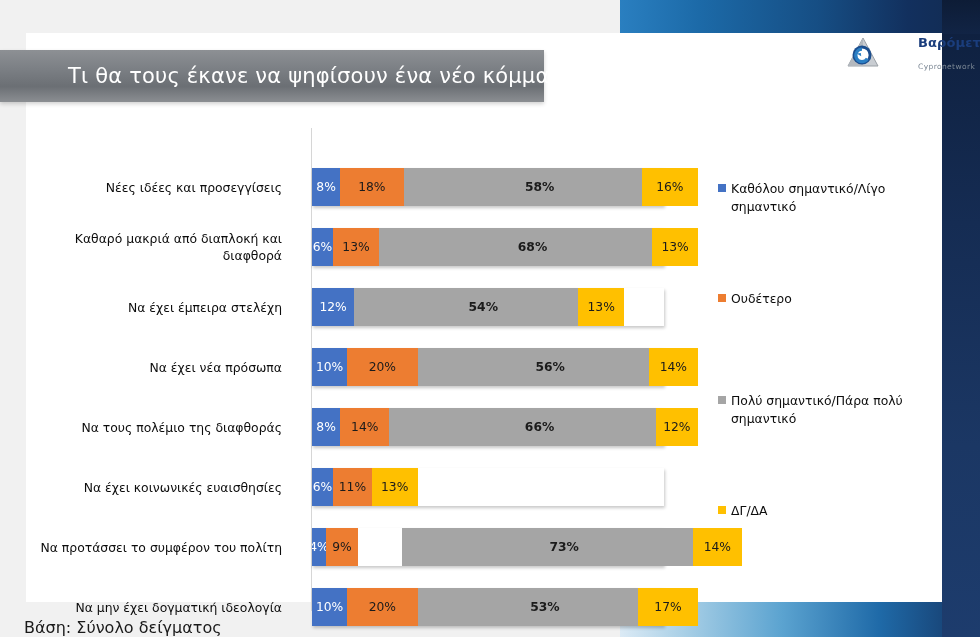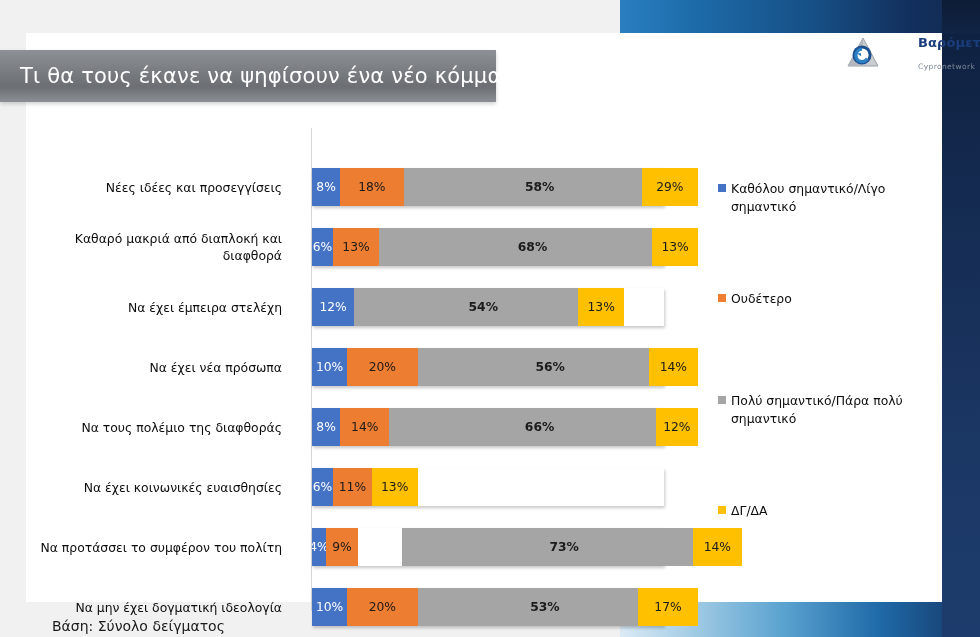--- a/index.html
+++ b/index.html
@@ -31,20 +31,21 @@
   .card{
     position:absolute;left:26px;top:33px;width:916px;height:569px;
     background:#ffffff;
   }
   
   .titlebar{
     position:absolute;left:0;top:50px;width:496px;height:52px;
     background:linear-gradient(180deg,#8d9094 0%,#7c8085 35%,#6b6f74 70%,#8b8e92 100%);
     display:flex;align-items:center;
     box-shadow:0 2px 4px rgba(0,0,0,.18);
+    padding-left:48px;
   }
   .titlebar .ttxt{
     color:#ffffff;font-size:21px;padding-left:20px;letter-spacing:.2px;
     white-space:nowrap;
   }
   
   .logo{
     position:absolute;left:846px;top:31px;width:98px;height:44px;
     display:flex;align-items:center;gap:36px;
   }
@@ -71,21 +72,21 @@
   .seg.s1{background:#ed7d31;}
   .seg.s2{background:#a5a5a5;font-weight:700;padding-left:34px;}
   .seg.s3{background:#ffc000;}
   
   .legend{position:absolute;left:718px;top:180px;width:200px;}
   .legitem{position:absolute;display:flex;align-items:flex-start;width:190px;}
   .swatch{width:8px;height:8px;flex:none;margin-top:4px;margin-right:5px;}
   .legtxt{font-size:12.4px;color:#0d0d0d;line-height:18px;}
   
   .footnote{
-    position:absolute;left:52px;top:618px;font-size:14px;color:#1a1a1a;
+    position:absolute;left:24px;top:618px;font-size:16px;color:#1a1a1a;
   }
 </style>
 </head>
 <body>
 
 <div id="slide">
   <div class="band-top"></div>
   <div class="band-bottom"></div>
   <div class="navy-right"></div>
   <div class="navy-right-top"></div>
@@ -121,21 +122,21 @@
           <div class="seg s0" style="flex: 0 0 8%;">
             <span>8%</span>
           </div>
           <div class="seg s1" style="flex: 0 0 18%;">
             <span>18%</span>
           </div>
           <div class="seg s2" style="flex: 0 0 58%;">
             <span>58%</span>
           </div>
           <div class="seg s3" style="flex: 0 0 16%;">
-            <span>29%</span>
+            <span>16%</span>
           </div>
         </div>
         <div class="catlabel" style="top: 197px;">Καθαρό μακριά από διαπλοκή και διαφθορά</div>
         <div class="bar" style="top: 195px; width: 352px; left: 286px;">
           <div class="seg s0" style="flex: 0 0 6%;">
             <span>6%</span>
           </div>
           <div class="seg s1" style="flex: 0 0 13%;">
             <span>13%</span>
           </div>

